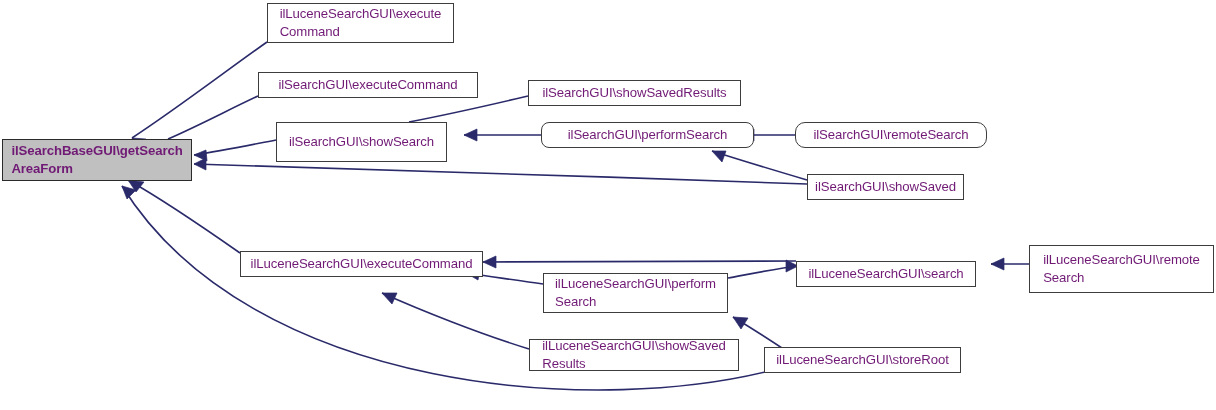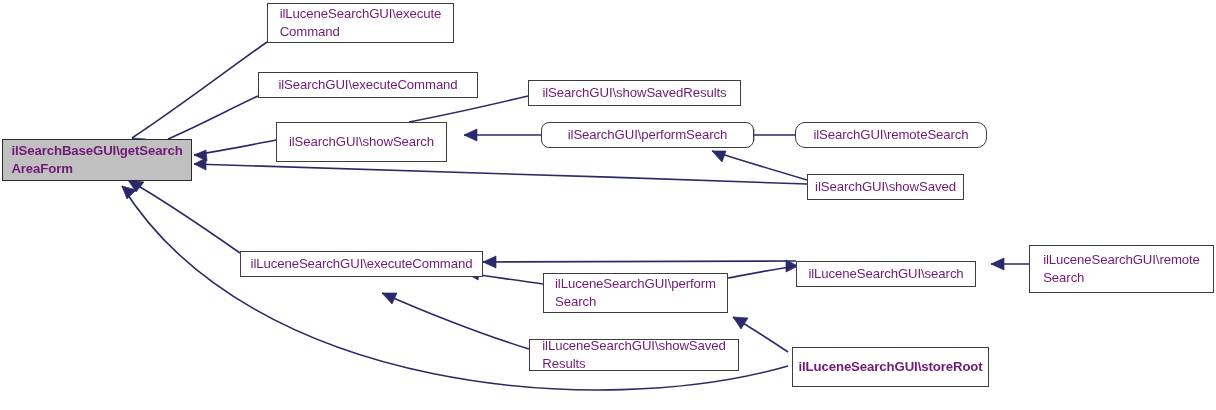--- a/index.html
+++ b/index.html
@@ -105,17 +105,17 @@
       <div class="node-box" style="left: 528px; top: 80px; width: 213px; height: 26px;">ilSearchGUI\showSavedResults</div>
       <div class="node-box" style="left: 541px; top: 122px; width: 213px; height: 26px; border-radius: 8px;">ilSearchGUI\performSearch</div>
       <div class="node-box" style="left: 795px; top: 122px; width: 192px; height: 26px; border-radius: 10px;">ilSearchGUI\remoteSearch</div>
       <div class="node-box" style="left: 807px; top: 174px; width: 157px; height: 26px;">ilSearchGUI\showSaved</div>
       <div class="node-box" style="left: 240px; top: 251px; width: 243px; height: 26px;">ilLuceneSearchGUI\executeCommand</div>
       <div class="node-box" style="left: 543px; top: 273px; width: 185px; height: 40px;">ilLuceneSearchGUI\perform
 Search</div>
       <div class="node-box" style="left: 529px; top: 339px; width: 210px; height: 32px;">ilLuceneSearchGUI\showSaved
 Results</div>
       <div class="node-box" style="left: 796px; top: 261px; width: 180px; height: 26px;">ilLuceneSearchGUI\search</div>
-      <div class="node-box" style="left: 792px; top: 347px; width: 197px; height: 40px; font-weight: bold;">ilLuceneSearchGUI\storeRoot</div>
+      <div class="node-box" style="left: 764px; top: 347px; width: 197px; height: 26px;">ilLuceneSearchGUI\storeRoot</div>
       <div class="node-box" style="left: 1029px; top: 245px; width: 185px; height: 48px;">ilLuceneSearchGUI\remote
 Search</div>
     </div>
 </div>
 
 </body></html>

